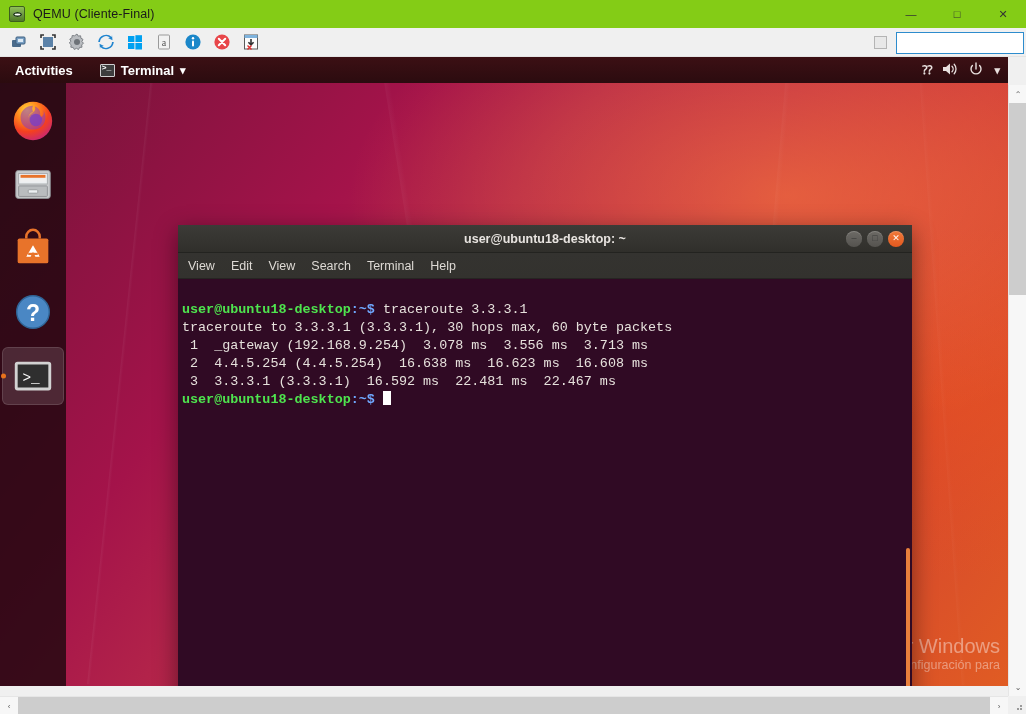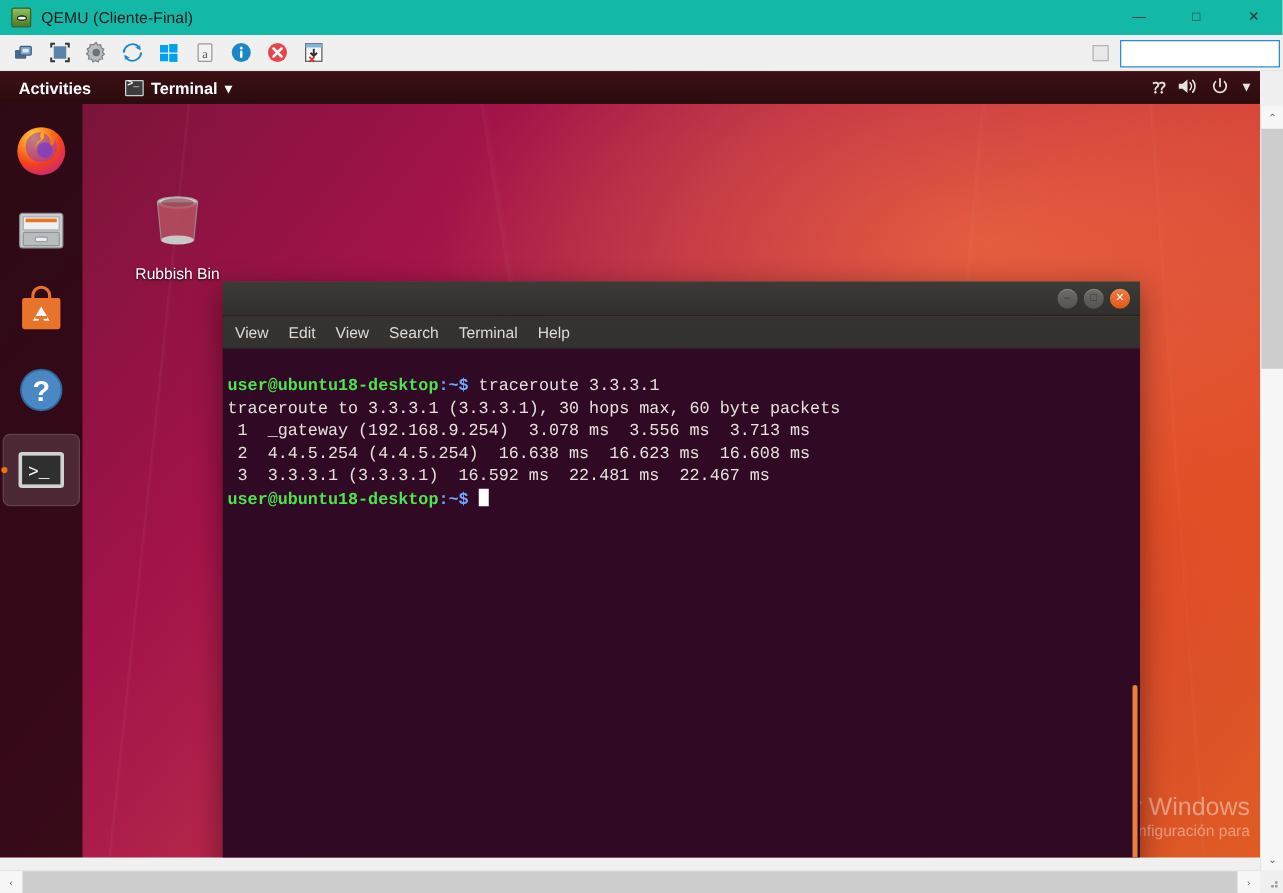--- a/index.html
+++ b/index.html
@@ -13,21 +13,21 @@
   
   #qemu-window {
     position: absolute; inset: 0;
     background: #f0f0f0;
     display: flex; flex-direction: column;
   }
 
   
   #qemu-titlebar {
     height: 28px; flex: 0 0 28px;
-    background: #14b8a6;
+    background: #84cc16;
     display: flex; align-items: center;
     position: relative;
   }
   #qemu-app-icon {
     width: 16px; height: 16px; margin-left: 9px; margin-right: 8px;
     border-radius: 2px;
     background: linear-gradient(#8fbf5a, #4f7a28);
     border: 1px solid #3d5f1e;
     position: relative;
   }
@@ -459,33 +459,25 @@
 
         <div class="dock-item active">
           <svg class="dock-ico" viewBox="0 0 48 48">
             <rect x="5" y="9" width="38" height="30" rx="3" fill="#d2d2d2"></rect>
             <rect x="8" y="12" width="32" height="24" fill="#2f2f2f"></rect>
             <text x="13" y="30" font-size="15" fill="#ffffff" font-family="Liberation Mono, monospace">&gt;_</text>
           </svg>
         </div>
       </div>
 
-      <div id="trash-icon">
-        <svg width="54" height="54" viewBox="0 0 54 54">
-          <ellipse cx="27" cy="12" rx="16" ry="4.6" fill="#cfcfcf" stroke="#a8a8a8"></ellipse>
-          <path d="M11 12l3 30c0 3 26 3 26 0l3-30z" fill="#b5525f" opacity=".85" stroke="#9a9a9a"></path>
-          <ellipse cx="27" cy="42" rx="13" ry="3.6" fill="#c8c8c8"></ellipse>
-          <ellipse cx="27" cy="12" rx="13" ry="3.4" fill="#8e3a4b" opacity=".6"></ellipse>
-        </svg>
-        <div id="trash-label">Rubbish Bin</div>
-      </div>
 
       <div id="terminal-window">
 
         <div id="term-titlebar">
+          <div id="term-title">user@ubuntu18-desktop: ~</div>
           <div id="term-btns">
             <div class="term-btn">
               <span>‒</span>
             </div>
             <div class="term-btn">
               <span>□</span>
             </div>
             <div class="term-btn close">
               <span>✕</span>
             </div>

